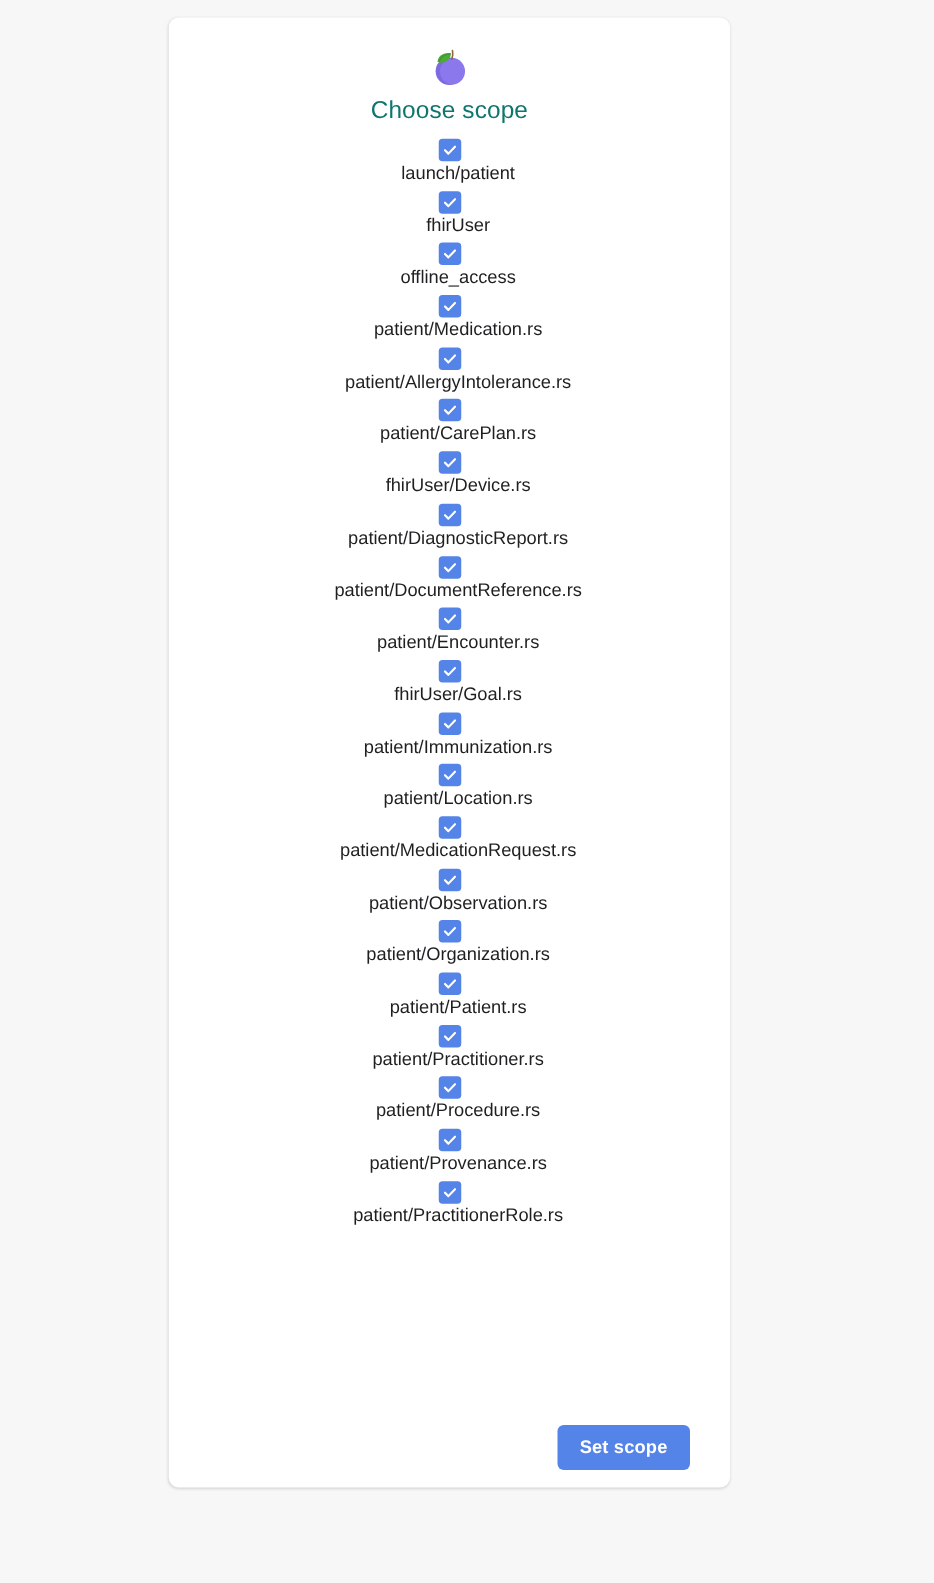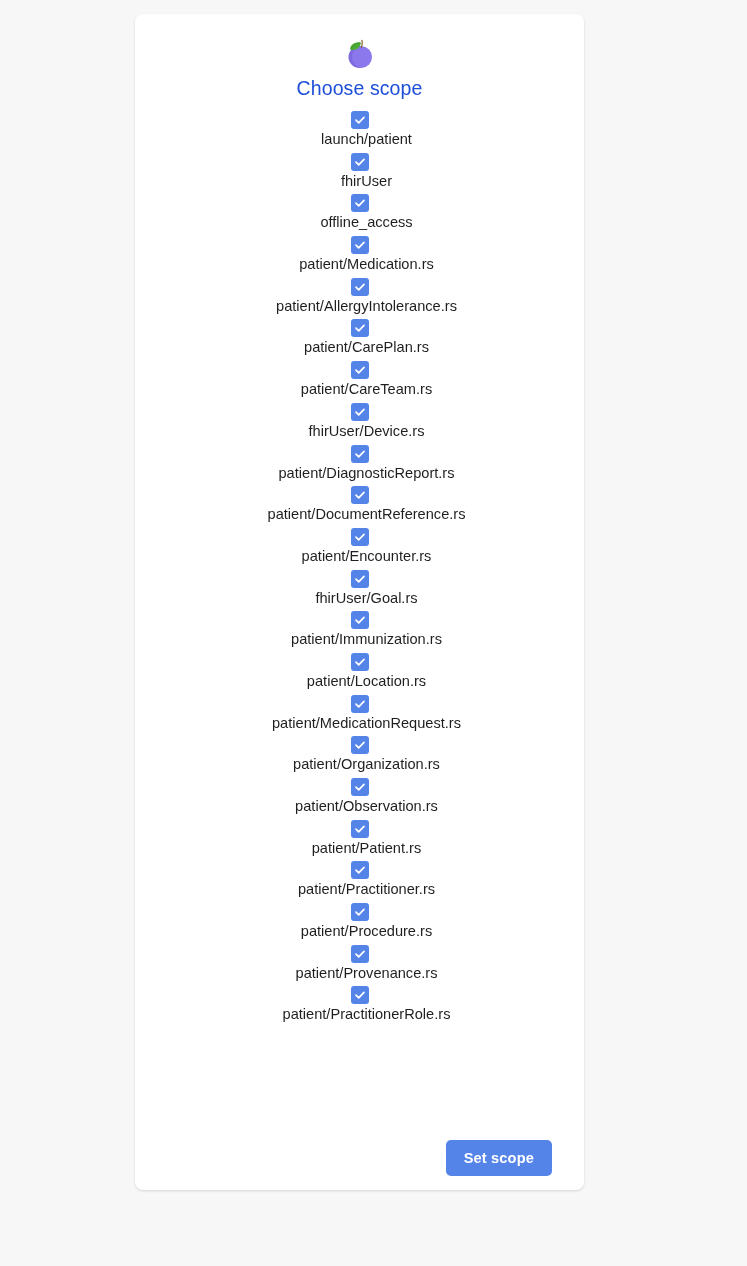--- a/index.html
+++ b/index.html
@@ -45,21 +45,21 @@
   .logo-svg {
     display: block;
     width: 34px;
     height: 34px;
   }
 
   .page-title {
     text-align: center;
     font-size: 19.5px;
     font-weight: 400;
-    color: #1d4ed8;
+    color: #0f766e;
     letter-spacing: 0.1px;
     margin: 0;
     padding: 0 0 10px 0;
     line-height: 26px;
   }
 
   .scope-list {
     margin: 0;
     padding: 0;
     list-style: none;
@@ -190,28 +190,20 @@
             </svg>
           </span>
           <span class="scope-label">patient/CarePlan.rs</span>
         </li>
         <li class="scope-row">
           <span class="checkbox">
             <svg viewBox="0 0 12 12">
               <path d="M2 6.2 L4.7 8.9 L10 3.4" stroke="#ffffff" stroke-width="1.7" fill="none" stroke-linecap="round" stroke-linejoin="round"></path>
             </svg>
           </span>
-          <span class="scope-label">patient/CareTeam.rs</span>
-        </li>
-        <li class="scope-row">
-          <span class="checkbox">
-            <svg viewBox="0 0 12 12">
-              <path d="M2 6.2 L4.7 8.9 L10 3.4" stroke="#ffffff" stroke-width="1.7" fill="none" stroke-linecap="round" stroke-linejoin="round"></path>
-            </svg>
-          </span>
           <span class="scope-label">fhirUser/Device.rs</span>
         </li>
         <li class="scope-row">
           <span class="checkbox">
             <svg viewBox="0 0 12 12">
               <path d="M2 6.2 L4.7 8.9 L10 3.4" stroke="#ffffff" stroke-width="1.7" fill="none" stroke-linecap="round" stroke-linejoin="round"></path>
             </svg>
           </span>
           <span class="scope-label">patient/DiagnosticReport.rs</span>
         </li>
@@ -262,29 +254,29 @@
             </svg>
           </span>
           <span class="scope-label">patient/MedicationRequest.rs</span>
         </li>
         <li class="scope-row">
           <span class="checkbox">
             <svg viewBox="0 0 12 12">
               <path d="M2 6.2 L4.7 8.9 L10 3.4" stroke="#ffffff" stroke-width="1.7" fill="none" stroke-linecap="round" stroke-linejoin="round"></path>
             </svg>
           </span>
+          <span class="scope-label">patient/Observation.rs</span>
+        </li>
+        <li class="scope-row">
+          <span class="checkbox">
+            <svg viewBox="0 0 12 12">
+              <path d="M2 6.2 L4.7 8.9 L10 3.4" stroke="#ffffff" stroke-width="1.7" fill="none" stroke-linecap="round" stroke-linejoin="round"></path>
+            </svg>
+          </span>
           <span class="scope-label">patient/Organization.rs</span>
-        </li>
-        <li class="scope-row">
-          <span class="checkbox">
-            <svg viewBox="0 0 12 12">
-              <path d="M2 6.2 L4.7 8.9 L10 3.4" stroke="#ffffff" stroke-width="1.7" fill="none" stroke-linecap="round" stroke-linejoin="round"></path>
-            </svg>
-          </span>
-          <span class="scope-label">patient/Observation.rs</span>
         </li>
         <li class="scope-row">
           <span class="checkbox">
             <svg viewBox="0 0 12 12">
               <path d="M2 6.2 L4.7 8.9 L10 3.4" stroke="#ffffff" stroke-width="1.7" fill="none" stroke-linecap="round" stroke-linejoin="round"></path>
             </svg>
           </span>
           <span class="scope-label">patient/Patient.rs</span>
         </li>
         <li class="scope-row">

